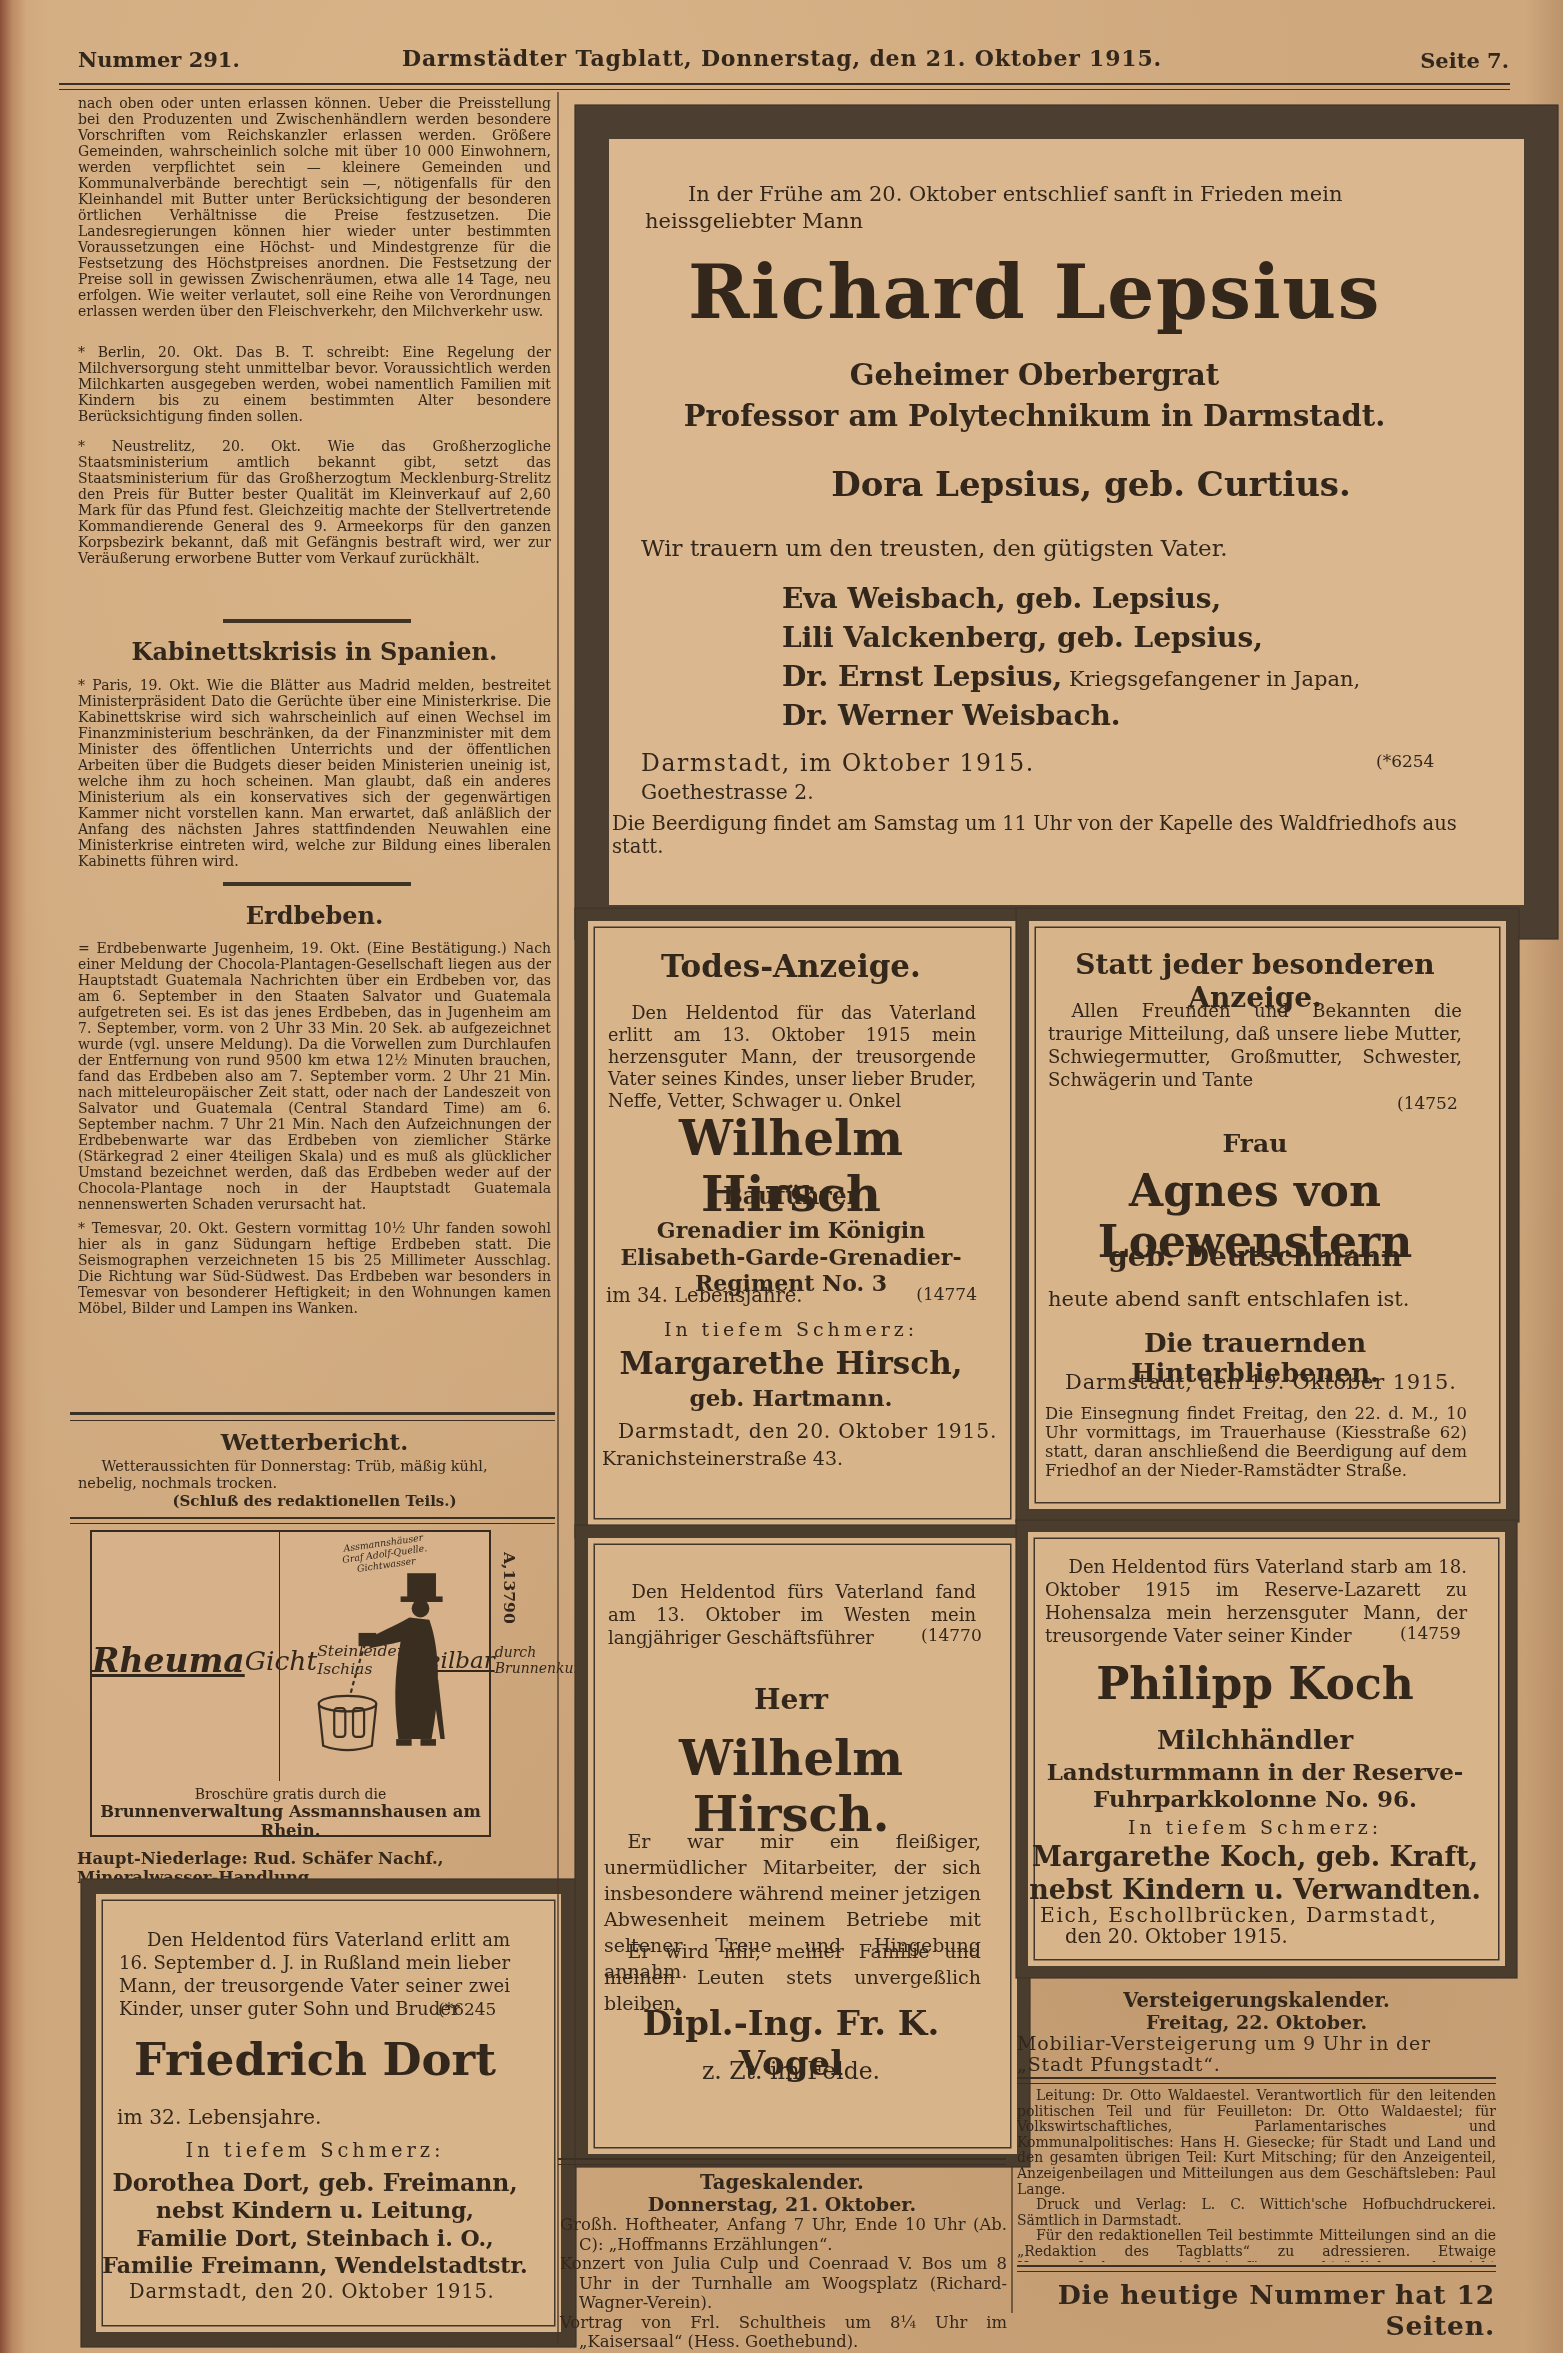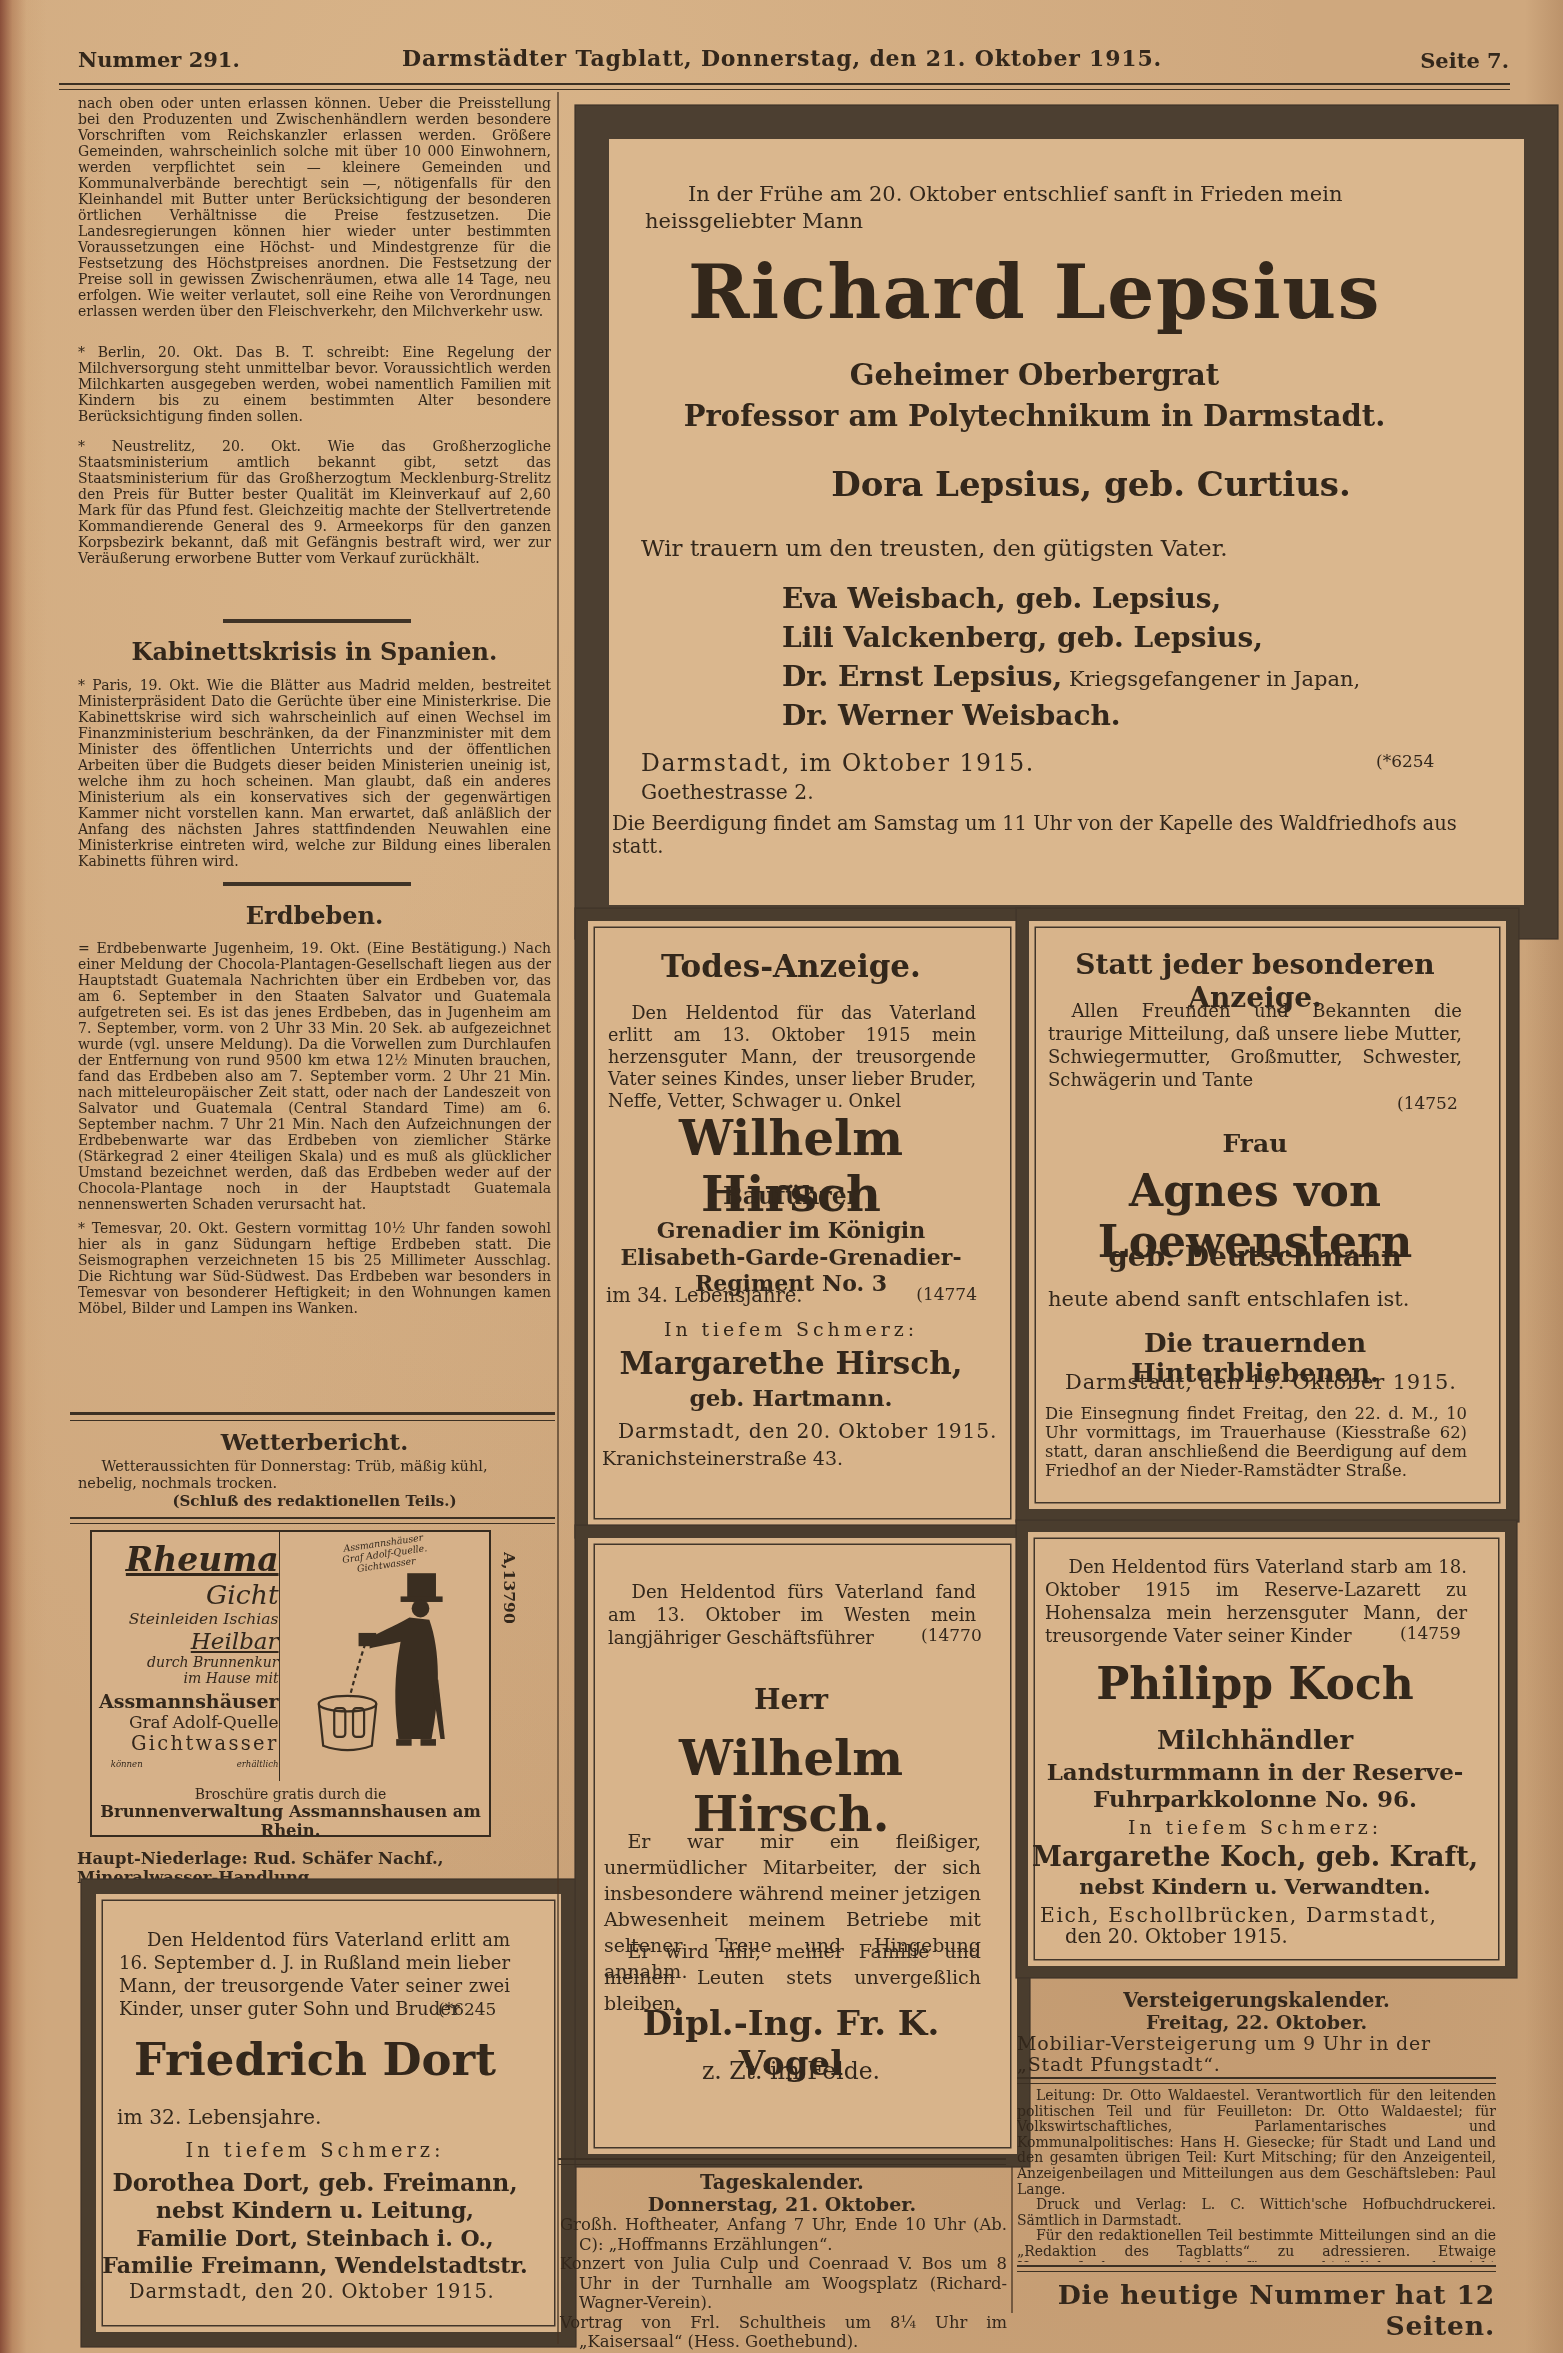--- a/index.html
+++ b/index.html
@@ -17,21 +17,21 @@
   .rule3{border-top:3.9px solid #3c3023;border-bottom:1.6px solid #3c3023;height:4.7px;}
   .shortdiv{background:#3f3326;height:3.9px;}
   p{margin:0;}
   .notice{background:#d8b48b;border:12.5px solid #4a3d2e;
      box-shadow:inset 0 0 0 5.5px #d8b48b, inset 0 0 0 7px #42362a, 0 0 0 1.6px #42362a;}
   .bigbox{background:#dab78e;border:33px solid #4c3f31;box-shadow:0 0 0 1.6px #42362a;}
   .sp{letter-spacing:3.9px;}
   .ref{font-size:17px;}
   #adbox{background:#d6b189;border:2.3px solid #362b1f;}
   .ad-grid{display:flex;height:249px;}
-  .ad-left{width:47%;border-right:1.6px solid #362b1f;display:flex;flex-direction:column;align-items:flex-end;padding-top:7.8px;}
+  .ad-left{width:47%;border-right:1.6px solid #362b1f;display:flex;flex-direction:row;align-items:center;padding-top:7.8px;}
   .ad-right{flex:1;position:relative;text-align:center;padding-top:4.7px;}
   .ad-bottom{height:50px;text-align:center;border-top:0;}
   .vline{width:1.6px;background:rgba(70,52,36,.65);}
   .vert{writing-mode:vertical-rl;}
   .cal{padding-left:19px;text-indent:-19px;}
 </style>
 </head>
 <body>
 
 <div class="page">
@@ -188,21 +188,21 @@
   </div>
 
   <div class="abs notice" style="left:1017px;top:1521px;width:477px;height:434px;border-width:11px;"></div>
   <p class="abs j" style="left:1045px;top:1555px;width:422px;font-size:18px;line-height:23px;text-indent:23.5px;">Den Heldentod fürs Vaterland starb am 18. Oktober 1915 im Reserve-Lazarett zu Hohensalza mein herzensguter Mann, der treusorgende Vater seiner Kinder</p>
   <span class="abs ref" style="left:1400px;top:1623px;">(14759</span>
   <div class="abs b c" style="left:1029px;top:1658px;width:452px;font-size:44px;">Philipp Koch</div>
   <div class="abs b c" style="left:1029px;top:1725px;width:452px;font-size:26px;">Milchhändler</div>
   <div class="abs b c" style="left:1040px;top:1758px;width:430px;font-size:23px;line-height:27px;">Landsturmmann in der Reserve-Fuhrparkkolonne No. 96.</div>
   <div class="abs c sp" style="left:1029px;top:1816px;width:452px;font-size:19px;">In tiefem Schmerz:</div>
   <div class="abs b c" style="left:1029px;top:1841px;width:452px;font-size:27px;">Margarethe Koch, geb. Kraft,</div>
-  <div class="abs b c" style="left:1029px;top:1874px;width:452px;font-size:21px;">nebst Kindern u. Verwandten.</div>
+  <div class="abs b c" style="left:1029px;top:1874px;width:452px;font-size:27px;">nebst Kindern u. Verwandten.</div>
   <div class="abs" style="left:1040px;top:1903px;font-size:20.3px;letter-spacing:1.6px;">Eich, Eschollbrücken, Darmstadt,</div>
   <div class="abs" style="left:1065px;top:1925px;font-size:19.5px;">den 20. Oktober 1915.</div>
 
   <div class="abs b c" style="left:1017px;top:1989px;width:479px;font-size:19.5px;">Versteigerungskalender.</div>
   <div class="abs b c" style="left:1017px;top:2011px;width:479px;font-size:19px;">Freitag, 22. Oktober.</div>
   <p class="abs" style="left:1017px;top:2033px;width:479px;font-size:19px;line-height:21px;letter-spacing:0.8px;">Mobiliar-Versteigerung um 9 Uhr in der „Stadt Pfungstadt“.</p>
   <div class="abs rule2" style="left:1017px;top:2077px;width:479px;"></div>
   <div class="abs j" style="left:1017px;top:2088px;width:479px;font-size:14px;line-height:15.6px;height:174px;overflow:hidden;">
     <p style="text-indent:19px;">Leitung: Dr. Otto Waldaestel. Verantwortlich für den leitenden politischen Teil und für Feuilleton: Dr. Otto Waldaestel; für Volkswirtschaftliches, Parlamentarisches und Kommunalpolitisches: Hans H. Giesecke; für Stadt und Land und den gesamten übrigen Teil: Kurt Mitsching; für den Anzeigenteil, Anzeigenbeilagen und Mitteilungen aus dem Geschäftsleben: Paul Lange.</p>
     <p style="text-indent:19px;">Druck und Verlag: L. C. Wittich'sche Hofbuchdruckerei. Sämtlich in Darmstadt.</p>

